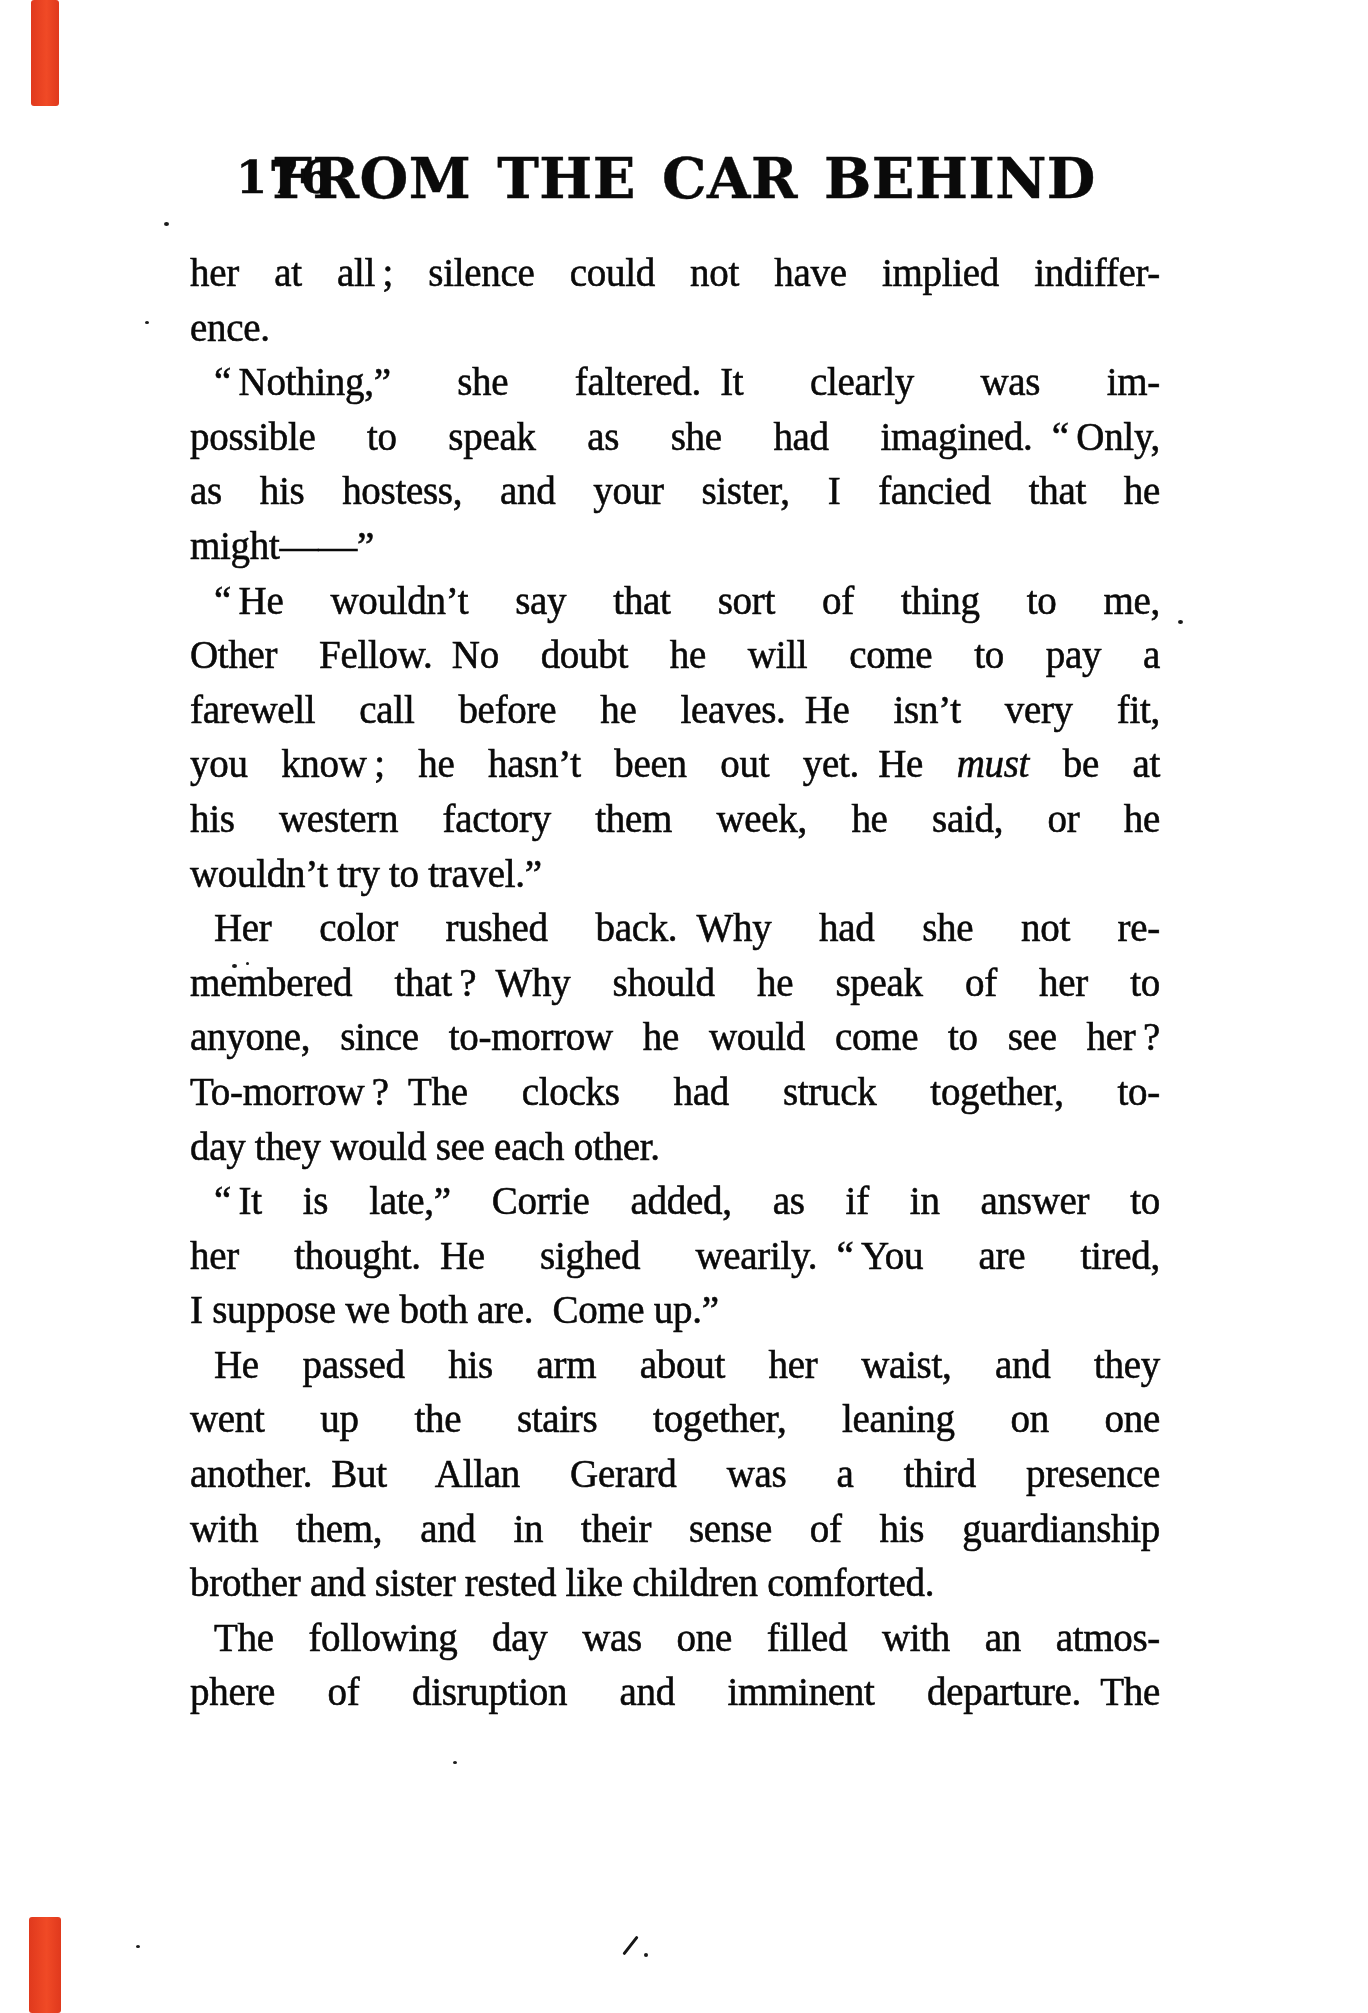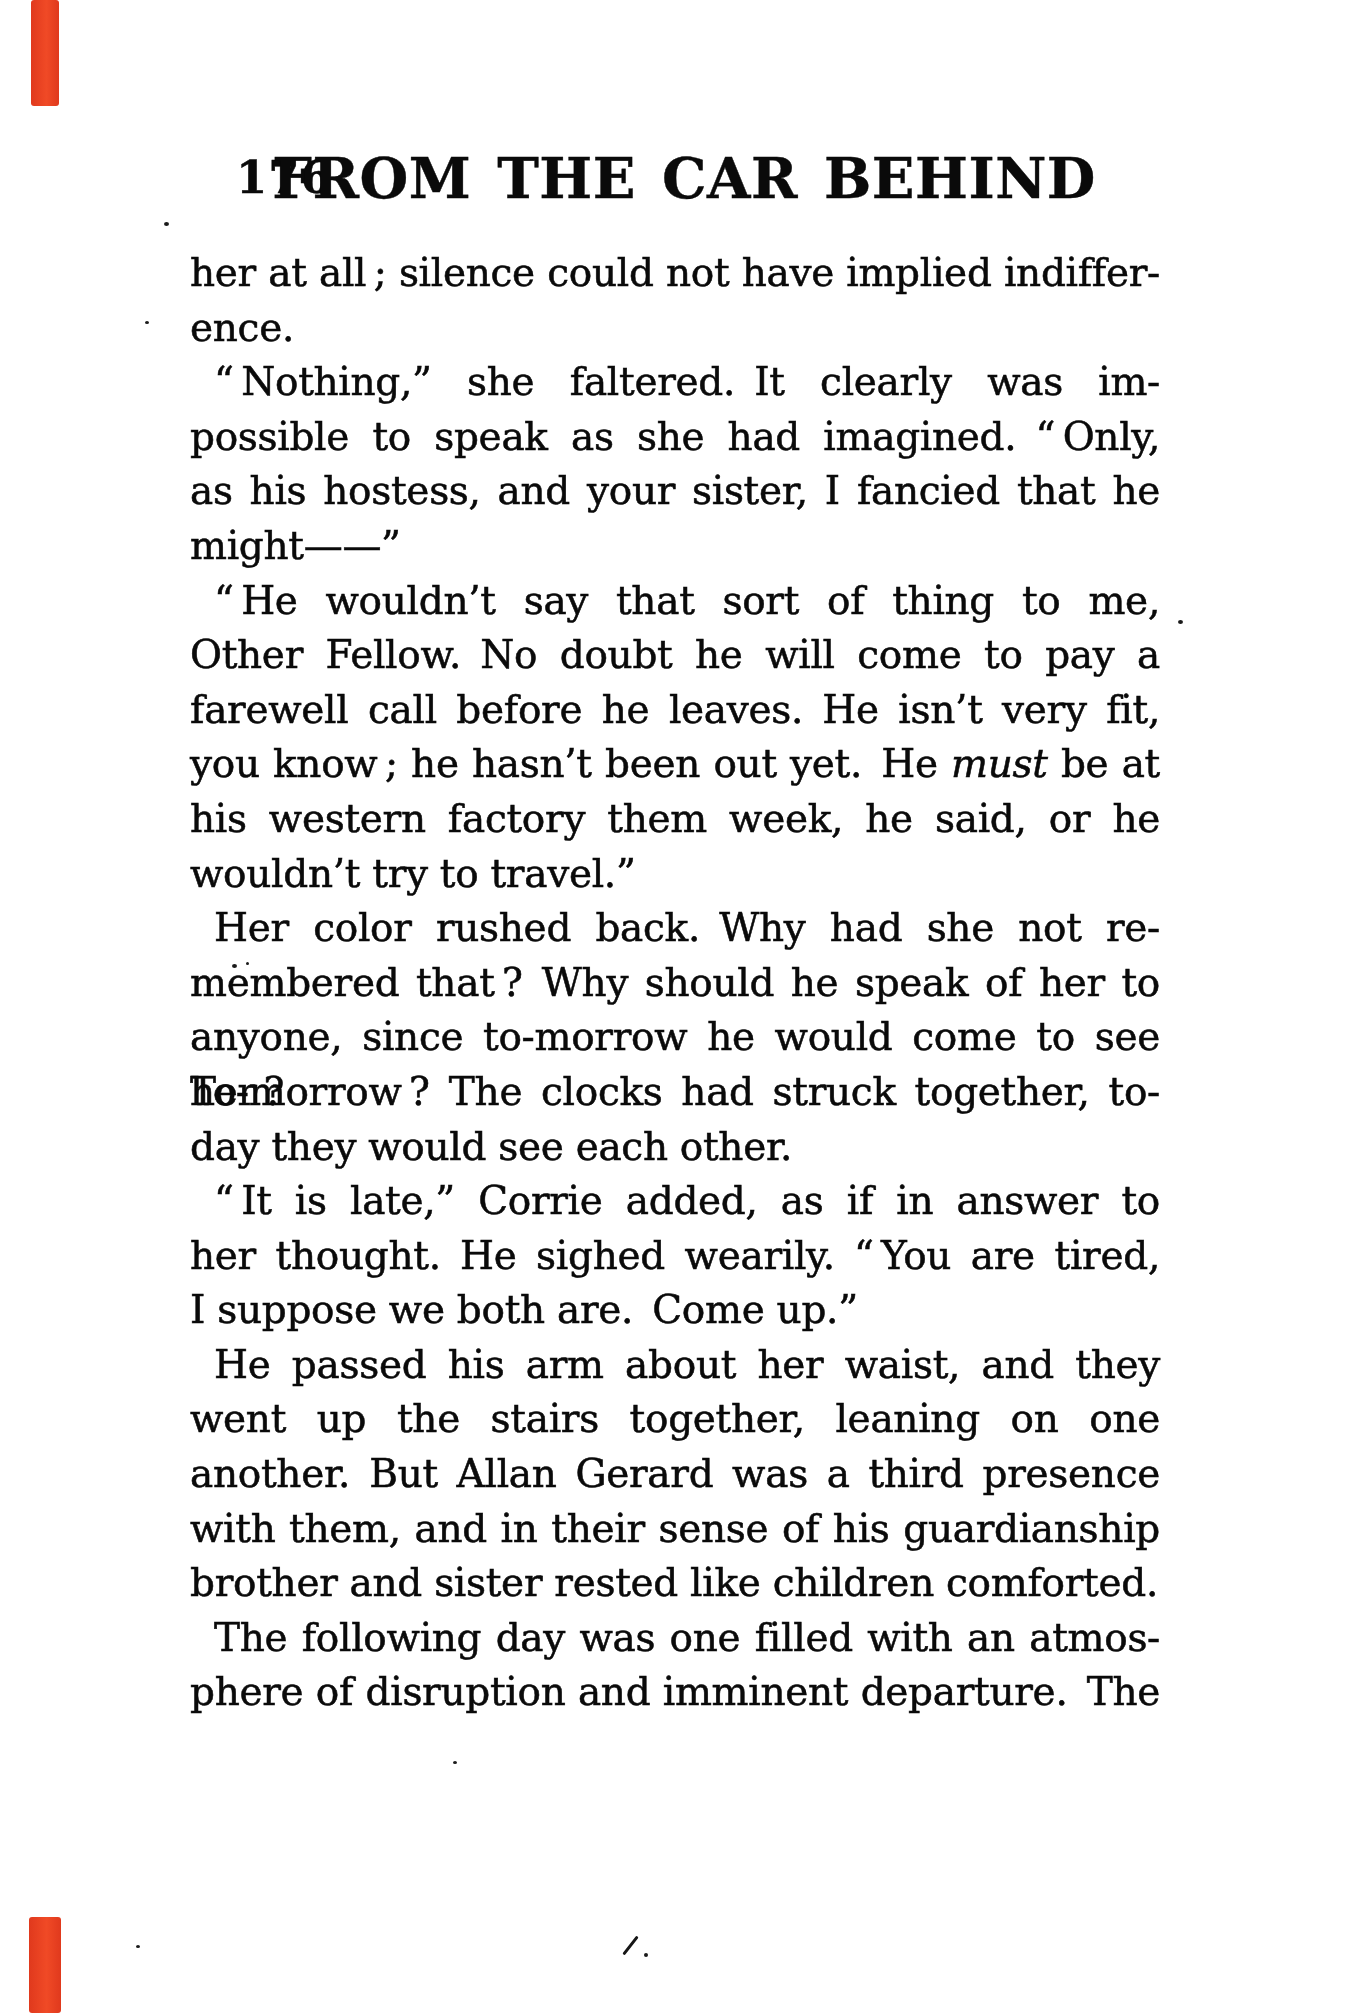--- a/index.html
+++ b/index.html
@@ -34,20 +34,21 @@
     position: absolute; left: 190px; top: 246px; width: 970px;
   }
   .line {
     font-size: 39px;
     line-height: 54.6px;
     height: 54.6px;
     letter-spacing: -0.3px;
     text-align: justify;
     text-align-last: justify;
     white-space: normal;
+    font-family: Liberation Serif, serif;
     -webkit-text-stroke: 0.55px currentColor;
   }
   .line.noj { text-align-last: left; }
   .line.ind { text-indent: 24px; }
   .it { font-style: italic; }
 
   
   .red-mark {
     position: absolute;
     border-radius: 3px;

